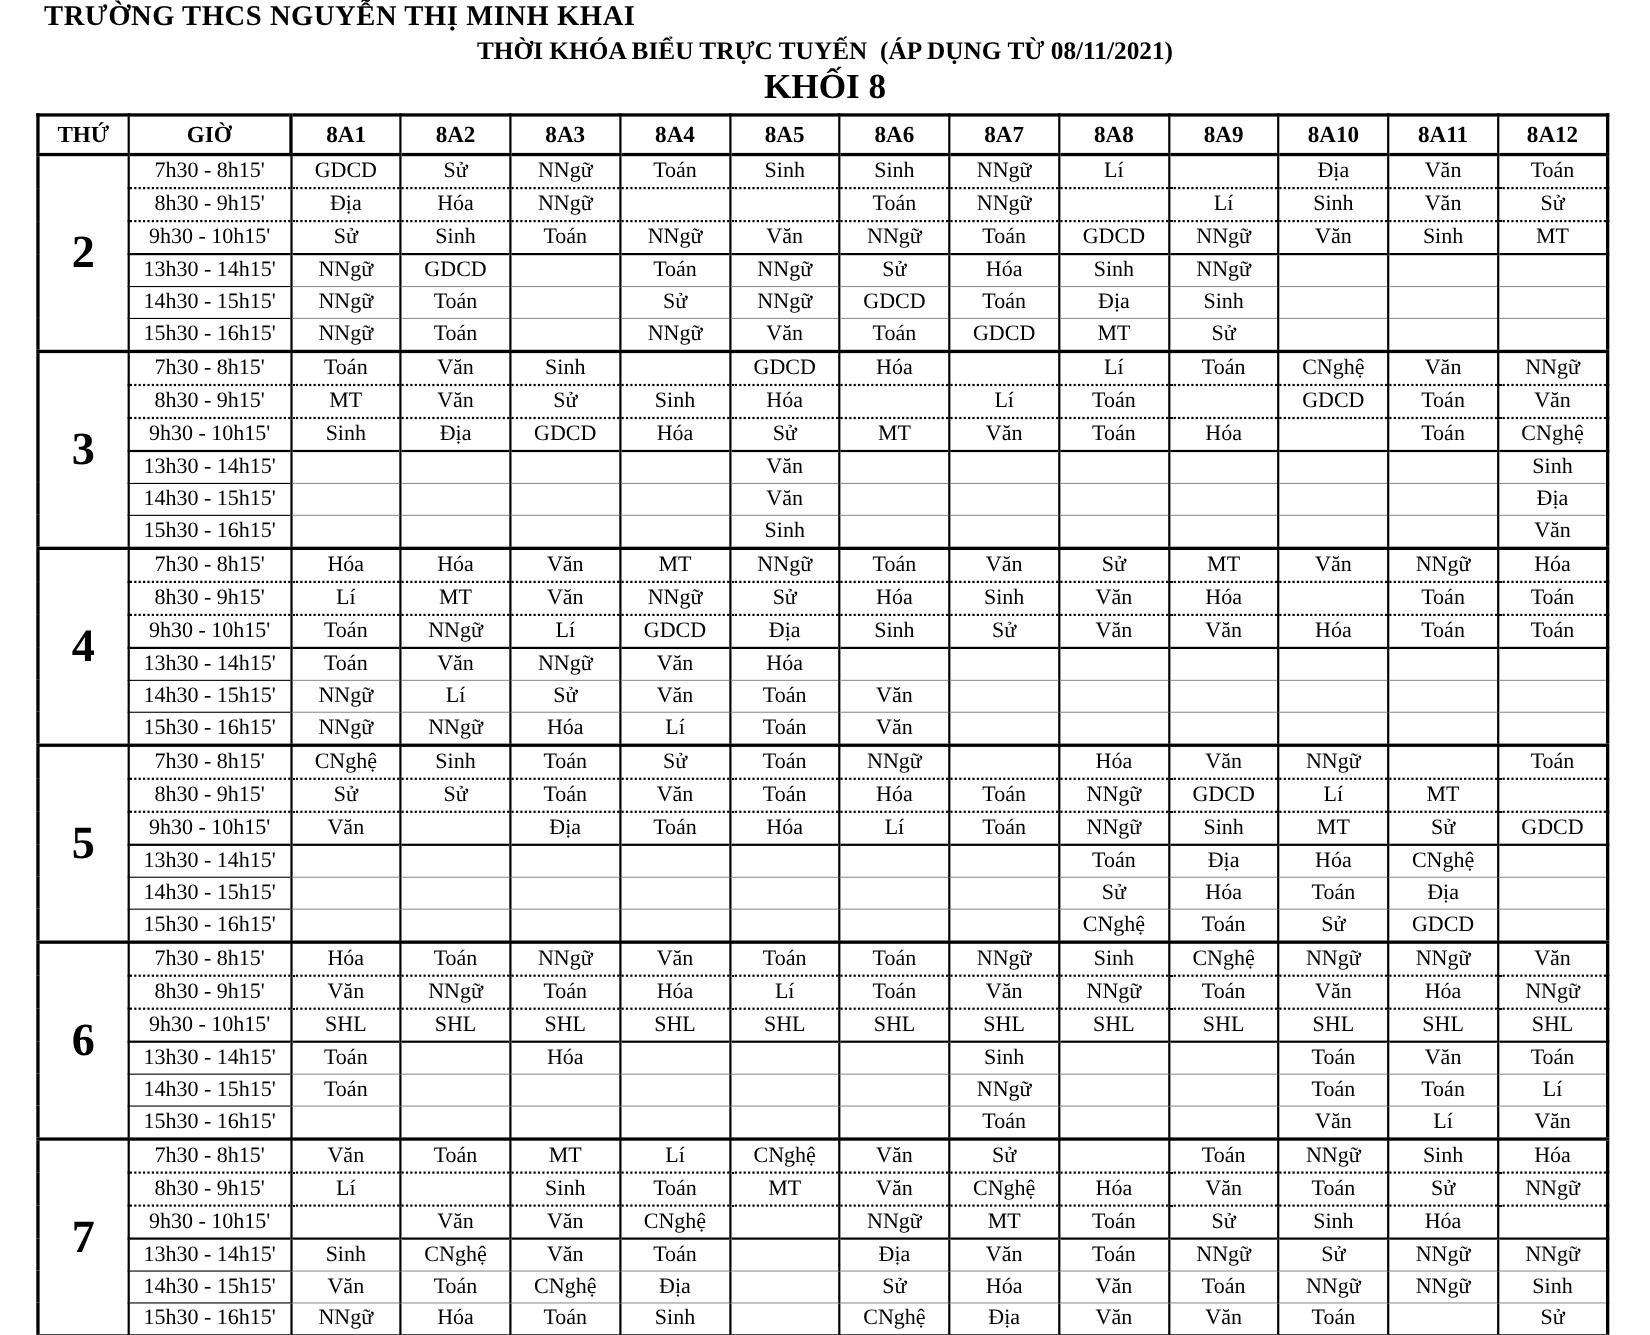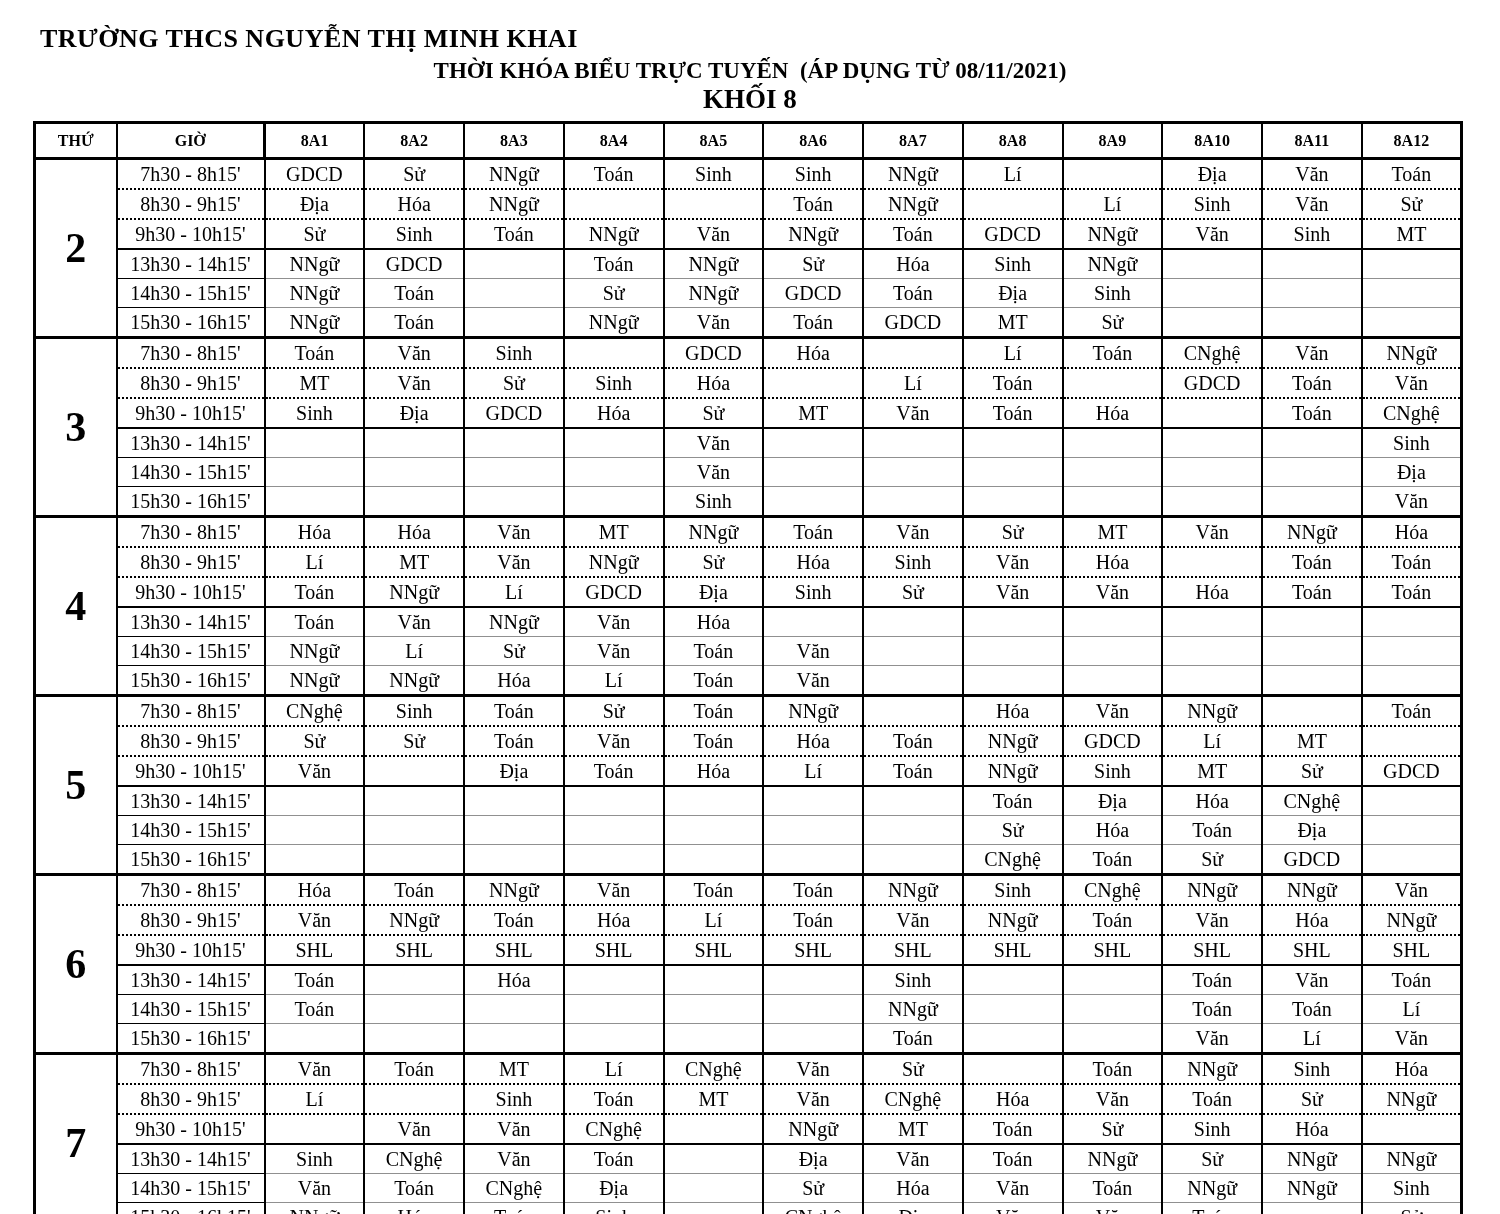--- a/index.html
+++ b/index.html
@@ -6,58 +6,58 @@
     margin: 0;
     padding: 0;
     background: #ffffff;
     color: #000000;
     font-family: "Liberation Serif", "DejaVu Serif", serif;
   }
   .page {
     width: 1500px;
     height: 1214px;
     box-sizing: border-box;
-    padding-top: 24px;
+    padding-top: 0;
     overflow: hidden;
     background: #ffffff;
   }
   .school-name {
     margin-left: 40px;
     font-size: 26px;
     font-weight: bold;
     letter-spacing: 0.5px;
     line-height: 1.15;
   }
   .main-title {
     text-align: center;
     font-size: 23px;
     font-weight: bold;
     margin-top: 4px;
     line-height: 1.15;
     white-space: pre;
   }
   .grade-title {
     text-align: center;
-    font-size: 27px;
+    font-size: 32px;
     font-weight: bold;
     margin-top: 1px;
     line-height: 1.1;
   }
   table.tt {
     border-collapse: collapse;
     table-layout: fixed;
     margin-left: 33px;
     margin-top: 6px;
     width: 1430px;
     border: 3px solid #000;
   }
   table.tt th {
     border: 2px solid #000;
     border-bottom: 3px solid #000;
-    font-size: 16px;
+    font-size: 21px;
     font-weight: bold;
     height: 33px;
     padding: 0;
     text-align: center;
     vertical-align: middle;
   }
   table.tt th.gio { border-right: 3px solid #000; }
   table.tt td {
     border-left: 2px solid #000;
     border-right: 2px solid #000;

